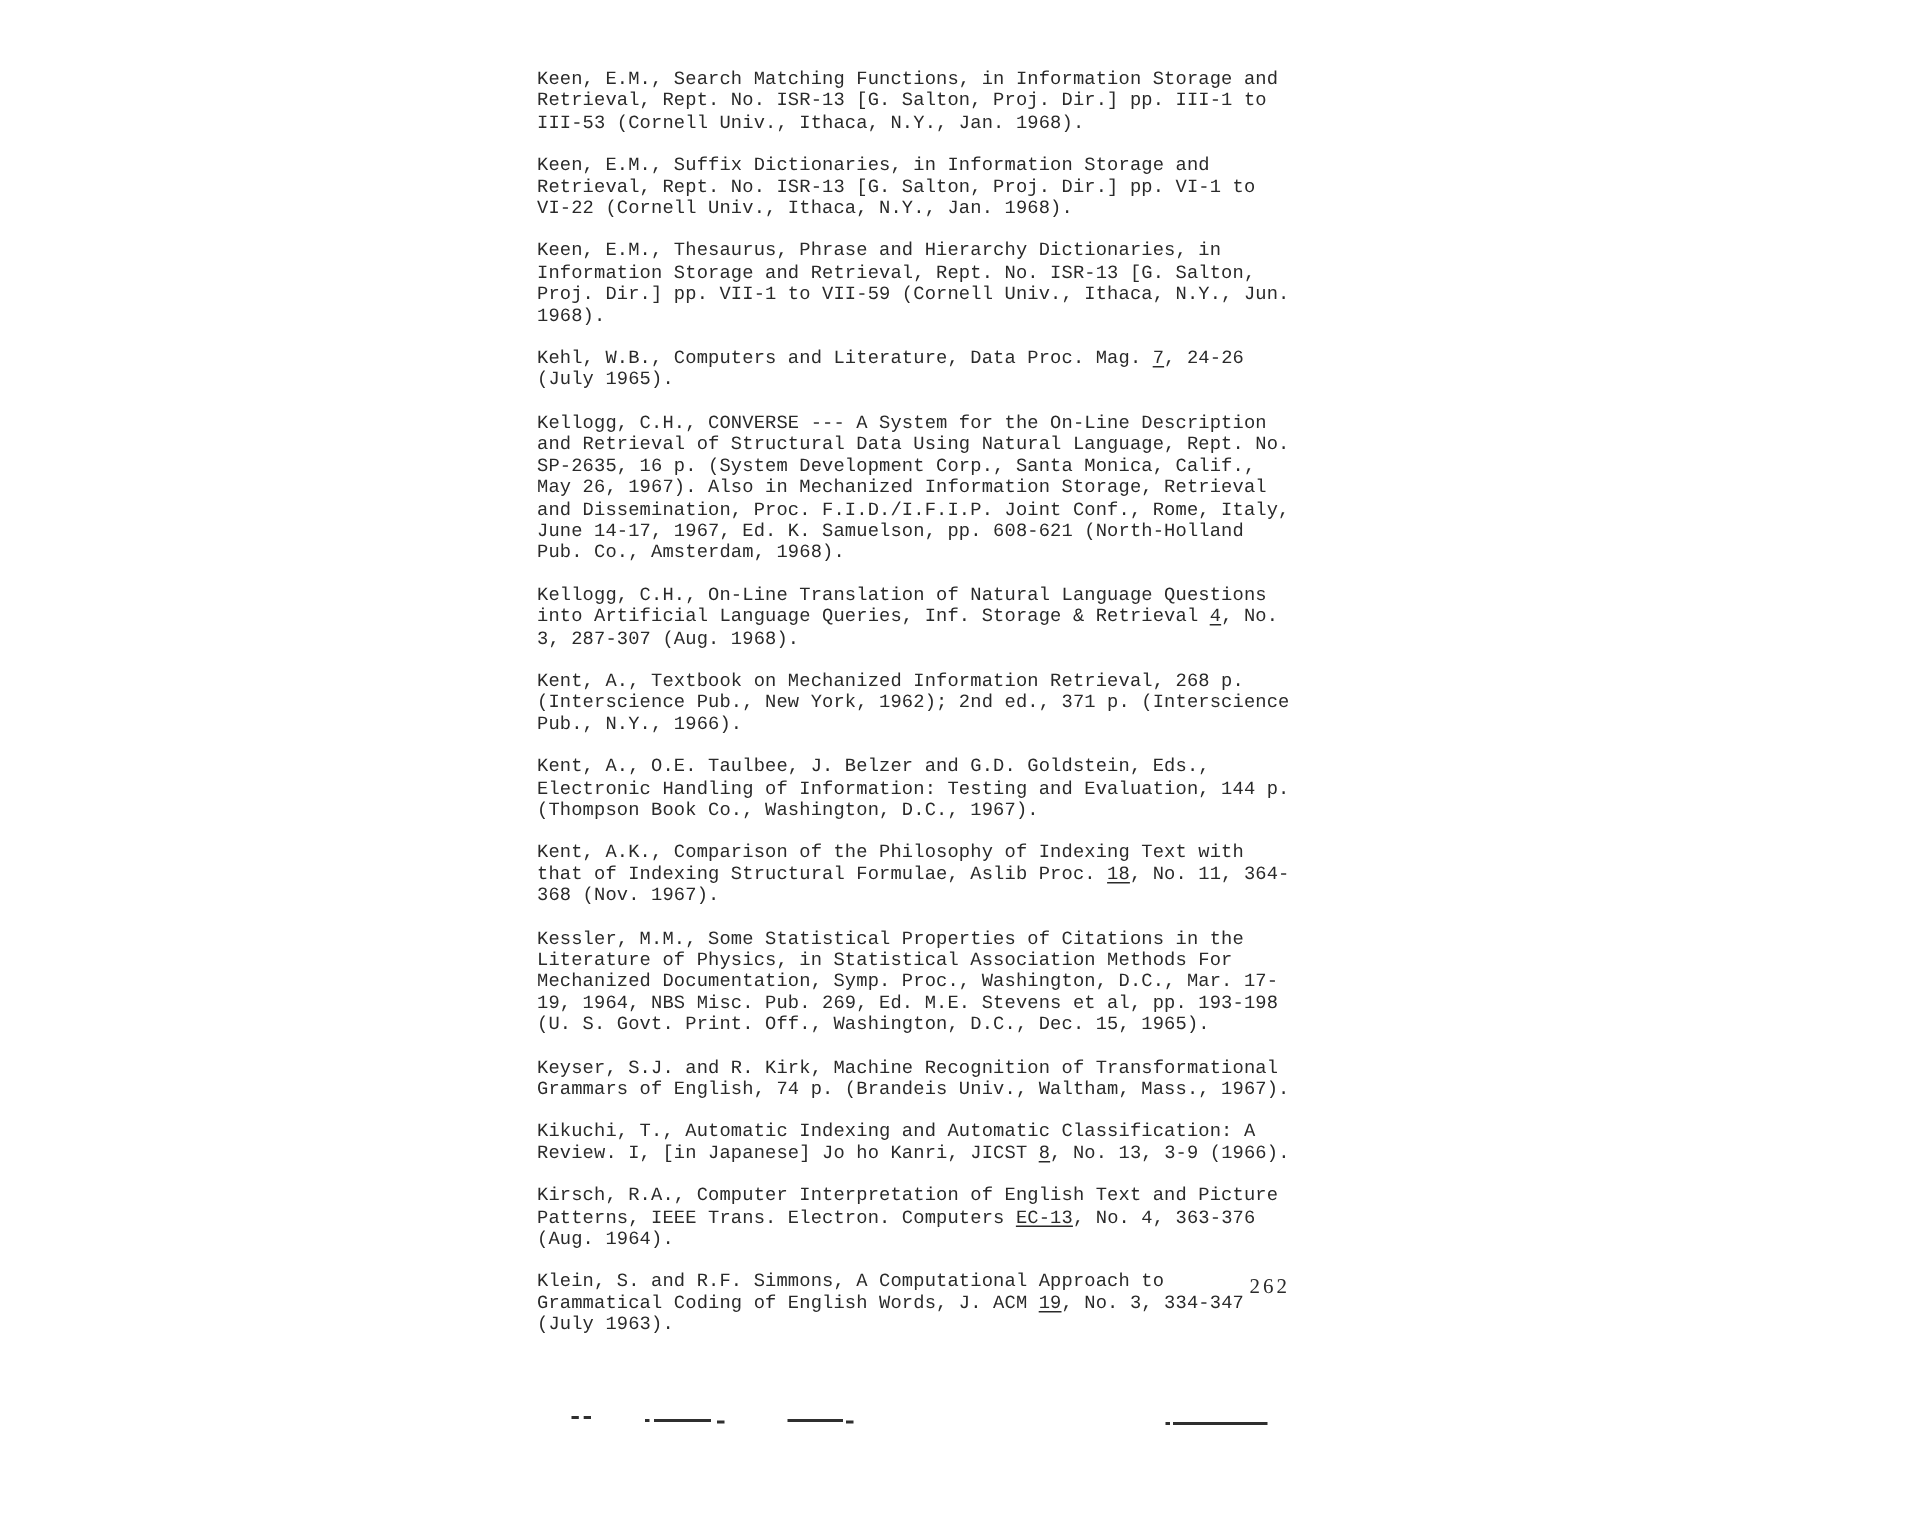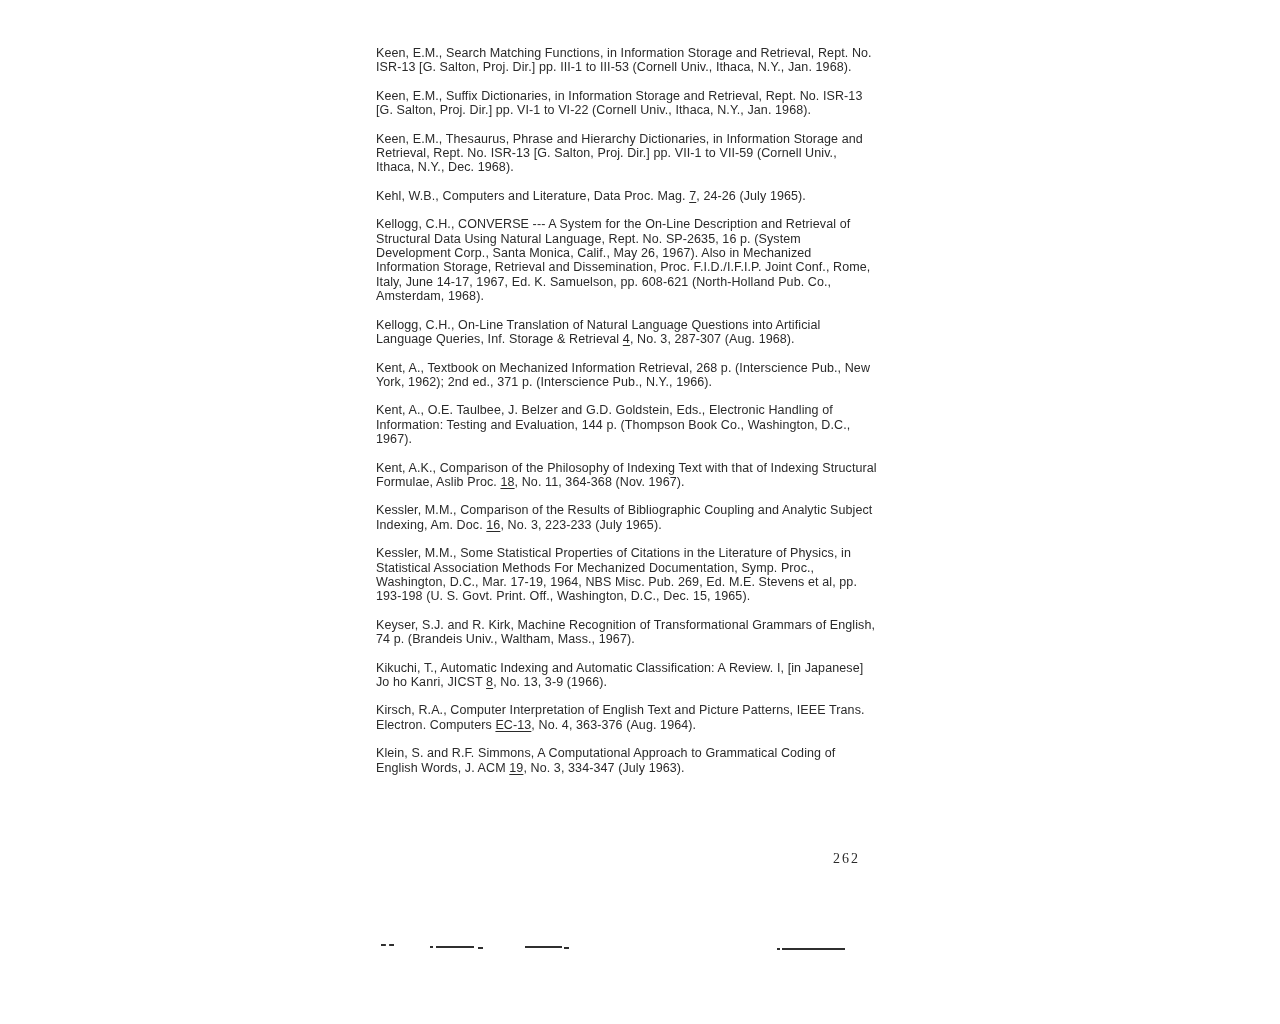--- a/index.html
+++ b/index.html
@@ -5,24 +5,24 @@
   html, body { margin: 0; padding: 0; background: #ffffff; }
   .canvas {
     position: relative;
     width: 1280px;
     height: 1024px;
     background: #ffffff;
     overflow: hidden;
   }
   .ref-column {
     position: absolute;
-    left: 376px;
+    left: 358px;
     top: 46px;
     width: 502px;
-    font-family: Liberation Sans, sans-serif;
+    font-family: Liberation Mono, monospace;
     font-size: 12.5px;
     line-height: 14.4px;
     color: #2a2a2a;
     letter-spacing: 0.1px;
     text-align: left;
   }
   p.ref {
     margin: 0 0 14px 0;
     padding: 0;
   }
@@ -52,28 +52,27 @@
     border-top: 2px dashed #2f2f2f;
   }
 </style>
 </head>
 <body>
 
 <div class="canvas">
   <div class="ref-column" id="ref-list">
       <p class="ref">Keen, E.M., Search Matching Functions, in Information Storage and Retrieval, Rept. No. ISR-13 [G. Salton, Proj. Dir.] pp. III-1 to III-53 (Cornell Univ., Ithaca, N.Y., Jan. 1968).</p>
       <p class="ref">Keen, E.M., Suffix Dictionaries, in Information Storage and Retrieval, Rept. No. ISR-13 [G. Salton, Proj. Dir.] pp. VI-1 to VI-22 (Cornell Univ., Ithaca, N.Y., Jan. 1968).</p>
-      <p class="ref">Keen, E.M., Thesaurus, Phrase and Hierarchy Dictionaries, in Information Storage and Retrieval, Rept. No. ISR-13 [G. Salton, Proj. Dir.] pp. VII-1 to VII-59 (Cornell Univ., Ithaca, N.Y., Dec. 1968).</p>
+      <p class="ref">Keen, E.M., Thesaurus, Phrase and Hierarchy Dictionaries, in Information Storage and Retrieval, Rept. No. ISR-13 [G. Salton, Proj. Dir.] pp. VII-1 to VII-59 (Cornell Univ., Ithaca, N.Y., Jun. 1968).</p>
       <p class="ref">Kehl, W.B., Computers and Literature, Data Proc. Mag. <span class="u">7</span>, 24-26 (July 1965).</p>
       <p class="ref">Kellogg, C.H., CONVERSE --- A System for the On-Line Description and Retrieval of Structural Data Using Natural Language, Rept. No. SP-2635, 16 p. (System Development Corp., Santa Monica, Calif., May 26, 1967).  Also in Mechanized Information Storage, Retrieval and Dissemination, Proc. F.I.D./I.F.I.P. Joint Conf., Rome, Italy, June 14-17, 1967, Ed. K. Samuelson, pp. 608-621 (North-Holland Pub. Co., Amsterdam, 1968).</p>
       <p class="ref">Kellogg, C.H., On-Line Translation of Natural Language Questions into Artificial Language Queries, Inf. Storage &amp; Retrieval <span class="u">4</span>, No. 3, 287-307 (Aug. 1968).</p>
       <p class="ref">Kent, A., Textbook on Mechanized Information Retrieval, 268 p. (Interscience Pub., New York, 1962); 2nd ed., 371 p. (Interscience Pub., N.Y., 1966).</p>
       <p class="ref">Kent, A., O.E. Taulbee, J. Belzer and G.D. Goldstein, Eds., Electronic Handling of Information:  Testing and Evaluation, 144 p. (Thompson Book Co., Washington, D.C., 1967).</p>
       <p class="ref">Kent, A.K., Comparison of the Philosophy of Indexing Text with that of Indexing Structural Formulae, Aslib Proc. <span class="u">18</span>, No. 11, 364-368 (Nov. 1967).</p>
-      <p class="ref">Kessler, M.M., Comparison of the Results of Bibliographic Coupling and Analytic Subject Indexing, Am. Doc. <span class="u">16</span>, No. 3, 223-233 (July 1965).</p>
       <p class="ref">Kessler, M.M., Some Statistical Properties of Citations in the Literature of Physics, in Statistical Association Methods For Mechanized Documentation, Symp. Proc., Washington, D.C., Mar. 17-19, 1964, NBS Misc. Pub. 269, Ed. M.E. Stevens et al, pp. 193-198 (U. S. Govt. Print. Off., Washington, D.C., Dec. 15, 1965).</p>
       <p class="ref">Keyser, S.J. and R. Kirk, Machine Recognition of Transformational Grammars of English, 74 p. (Brandeis Univ., Waltham, Mass., 1967).</p>
       <p class="ref">Kikuchi, T., Automatic Indexing and Automatic Classification:  A Review.  I, [in Japanese] Jo ho Kanri, JICST <span class="u">8</span>, No. 13, 3-9 (1966).</p>
       <p class="ref">Kirsch, R.A., Computer Interpretation of English Text and Picture Patterns, IEEE Trans. Electron. Computers <span class="u">EC-13</span>, No. 4, 363-376 (Aug. 1964).</p>
       <p class="ref">Klein, S. and R.F. Simmons, A Computational Approach to Grammatical Coding of English Words, J. ACM <span class="u">19</span>, No. 3, 334-347 (July 1963).</p>
     </div>
   <div class="pagenum">262</div>
   <div id="artifacts">
       <div class="artifact dashed" style="left: 381px; top: 944px; width: 13px;"></div>
       <div class="artifact" style="left: 430px; top: 946px; width: 3px;"></div>

